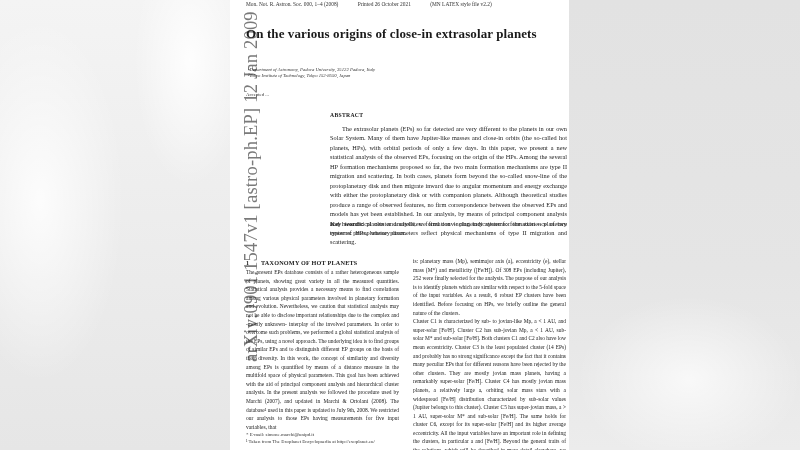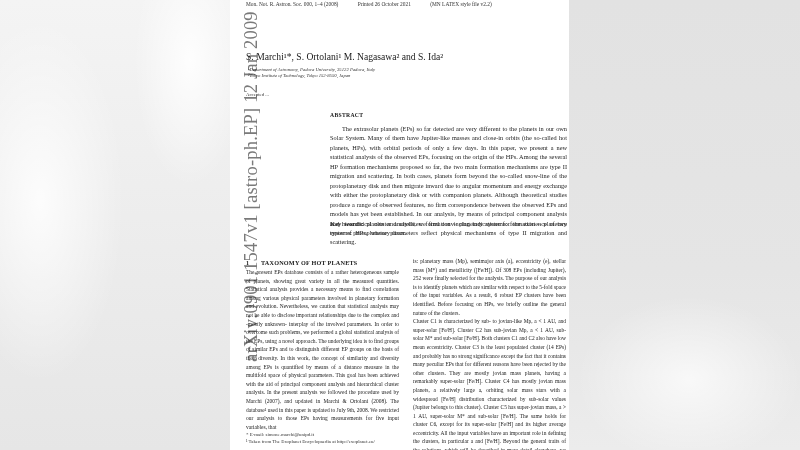--- a/index.html
+++ b/index.html
@@ -77,21 +77,21 @@
   <div class="arxiv-stamp">
     <span>arXiv:0901.1547v1  [astro-ph.EP]  12 Jan 2009</span>
   </div>
 
   <div class="runhead">
     <span>Mon. Not. R. Astron. Soc. 000, 1–4 (2008)</span>
     <span>Printed 26 October 2021</span>
     <span>(MN LATEX style file v2.2)</span>
   </div>
 
-  <div class="authors">S. Marchi¹*, S. Ortolani¹ M. Nagasawa² and S. Ida²</div>
+  <div class="title">On the various origins of close-in extrasolar planets</div>
   <div class="affil" style="top:67px;">¹Department of Astronomy, Padova University, 35122 Padova, Italy</div>
   <div class="affil" style="top:73px;">²Tokyo Institute of Technology, Tokyo 152-8550, Japan</div>
   <div class="accepted">Accepted ...</div>
 
   <div class="abstract-head">ABSTRACT</div>
   <div class="abstract-body">The extrasolar planets (EPs) so far detected are very different to the planets in our own Solar System. Many of them have Jupiter-like masses and close-in orbits (the so-called hot planets, HPs), with orbital periods of only a few days. In this paper, we present a new statistical analysis of the observed EPs, focusing on the origin of the HPs. Among the several HP formation mechanisms proposed so far, the two main formation mechanisms are type II migration and scattering. In both cases, planets form beyond the so-called snow-line of the protoplanetary disk and then migrate inward due to angular momentum and energy exchange with either the protoplanetary disk or with companion planets. Although theoretical studies produce a range of observed features, no firm correspondence between the observed EPs and models has yet been established. In our analysis, by means of principal component analysis and hierarchical cluster analysis, we find convincing indications for the existence of two types of HPs, whose parameters reflect physical mechanisms of type II migration and scattering.</div>
 
   <div class="keywords">
     <b>Key words:</b>
     <span>planets and satellites: formation – planetary systems: formation – planetary systems: protoplanetary discs.</span>

